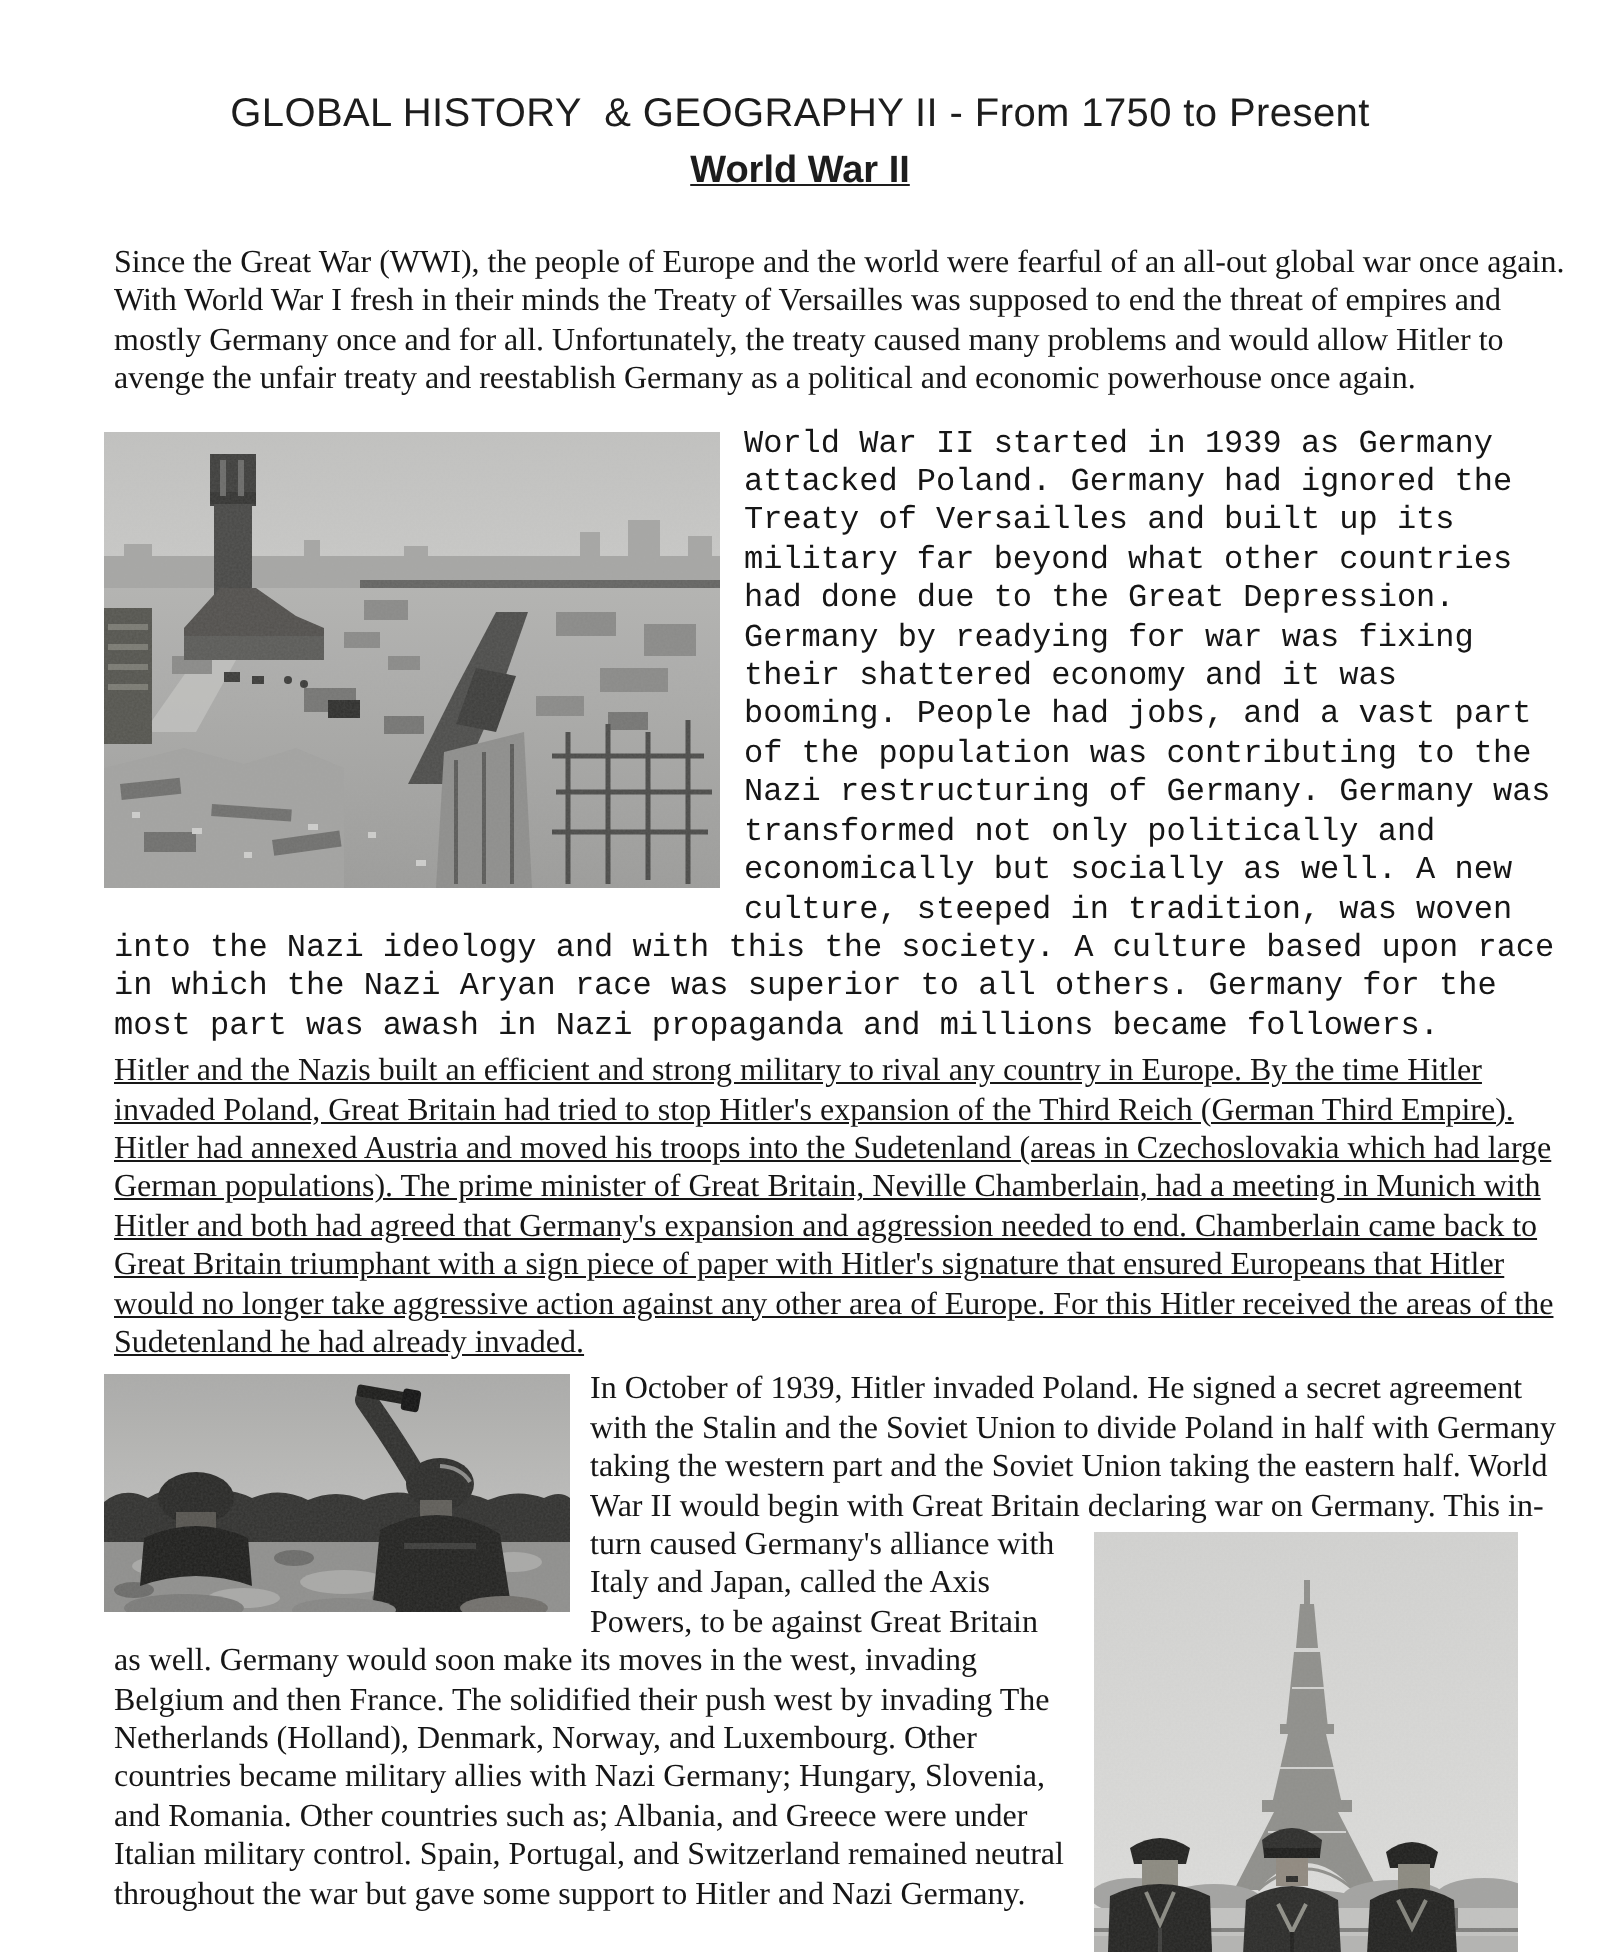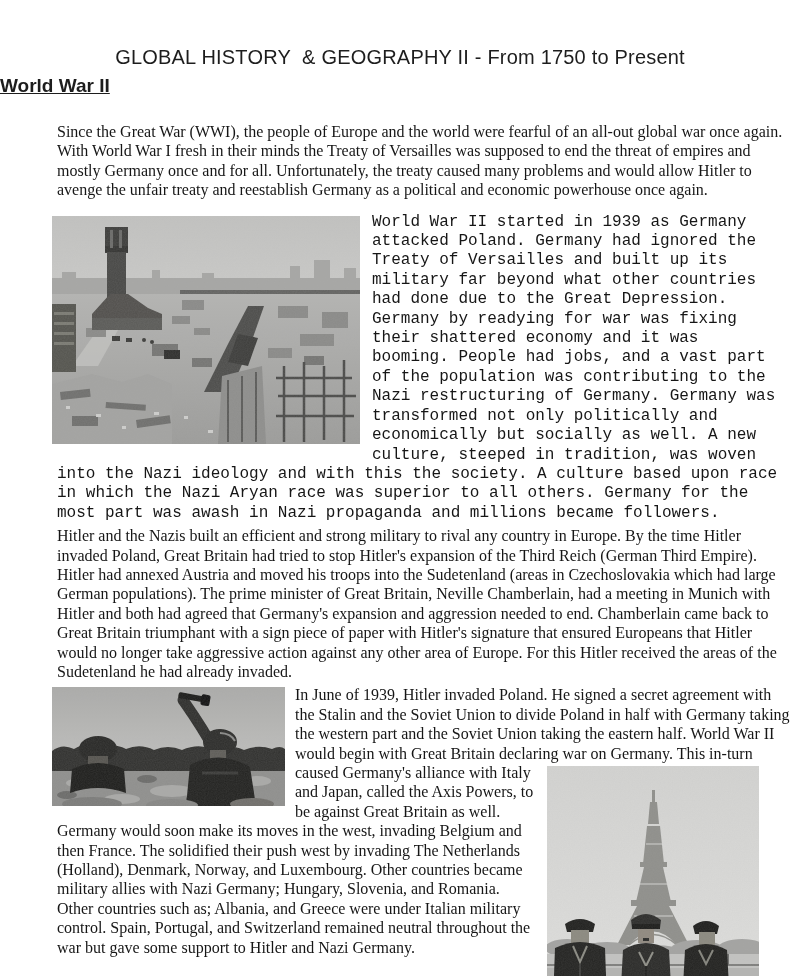--- a/index.html
+++ b/index.html
@@ -9,29 +9,29 @@
     font-family: "Liberation Serif", "DejaVu Serif", serif;
     overflow: hidden; position: relative; margin-top: 36px;
   }
   .title {
     padding-top: 10px; text-align: center;
     font-family: "Liberation Sans", "DejaVu Sans", sans-serif;
     font-size: 20px; font-weight: normal; letter-spacing: 0.2px;
     color: #1d1d1d; white-space: pre-wrap;
   }
   .subtitle {
-    margin-top: 6px; 
+    margin-top: 6px; text-align: center;
     font-family: "Liberation Sans", "DejaVu Sans", sans-serif;
     font-size: 19px; font-weight: bold; text-decoration: underline;
     color: #1d1d1d;
   }
   .content { padding: 0 8px 0 52px; font-size: 16px; line-height: 19.4px; }
   .para { margin: 0 0 0 5px; }
   .intro { margin-top: 25px; }
-  .para2 { margin-top: 3px; clear: both; }
+  .para2 { margin-top: 3px; clear: both; text-decoration: underline; }
   .sec1 { margin: 13px 10px 0 5px; font-family: Liberation Mono, monospace; }
   .sec2 { margin: 4px 0 0 5px; }
   .sec2::after { content: ""; display: block; clear: both; }
   .photo { background: #dddddd; overflow: hidden; }
   .photo svg { display: block; }
   .rotterdam { float: left; width: 308px; height: 228px; margin: 3px 12px 6px -5px; }
   .soldiers  { float: left; width: 233px; height: 119px; margin: 2px 10px 5px -5px; }
   .eiffel    { float: right; width: 212px; height: 293px; margin: 3px 33px 0 12px; }
 </style>
 </head>
@@ -201,21 +201,21 @@
             <rect x="158" y="63" width="16" height="11" fill="#5e5c57"></rect>
             <path d="M138,78 Q168,62 198,80 L204,119 L134,119 Z" fill="#21211f"></path>
             <path d="M150,86 L186,86" stroke="#3a3a38" stroke-width="3"></path>
           </g>
           <ellipse cx="40" cy="117" rx="30" ry="7" fill="#7b7b79"></ellipse>
           <ellipse cx="120" cy="118" rx="26" ry="6" fill="#868684"></ellipse>
           <ellipse cx="200" cy="117" rx="22" ry="6" fill="#706e6a"></ellipse>
           <rect width="233" height="119" filter="url(#grainB)"></rect>
         </svg>
       </div>
-      <span class="ptext">In June of 1939, Hitler invaded Poland. He signed a secret agreement with the Stalin and the Soviet Union to divide Poland in half with Germany taking the western part and the Soviet Union taking the eastern half. World War II would begin with Great Britain declaring war</span>
+      <span class="ptext">In October of 1939, Hitler invaded Poland. He signed a secret agreement with the Stalin and the Soviet Union to divide Poland in half with Germany taking the western part and the Soviet Union taking the eastern half. World War II would begin with Great Britain declaring war</span>
       <div class="photo eiffel">
         <svg width="212" height="293" viewBox="0 0 212 293" aria-hidden="true">
           <defs>
             <linearGradient id="eSky" x1="0" y1="0" x2="0" y2="1">
               <stop offset="0" stop-color="#d3d3d1"></stop>
                 <stop offset="1" stop-color="#e3e3e1"></stop>
             </linearGradient>
             <filter id="grainC">
               <feTurbulence type="fractalNoise" baseFrequency="0.9" numOctaves="2" result="n"></feTurbulence>
               <feColorMatrix in="n" type="matrix" values="0 0 0 0 0.45  0 0 0 0 0.45  0 0 0 0 0.45  0 0 0 0.14 0"></feColorMatrix>

